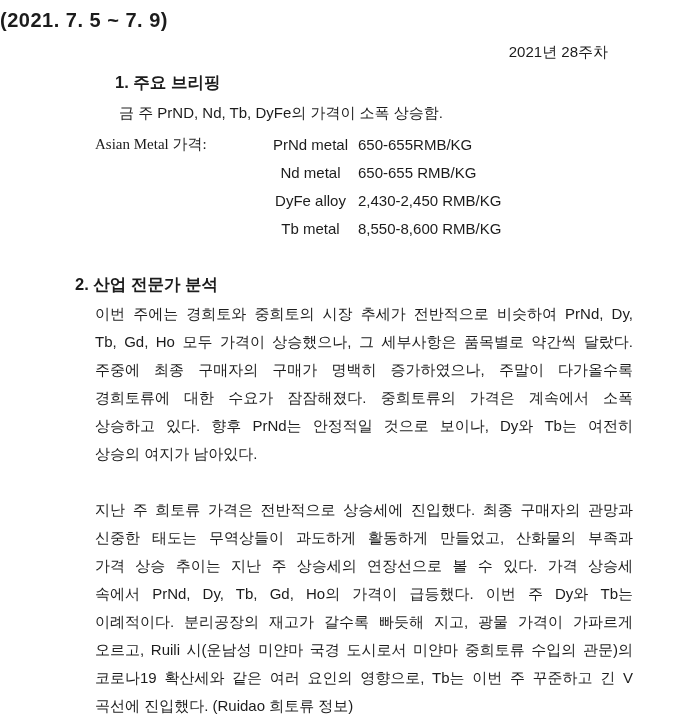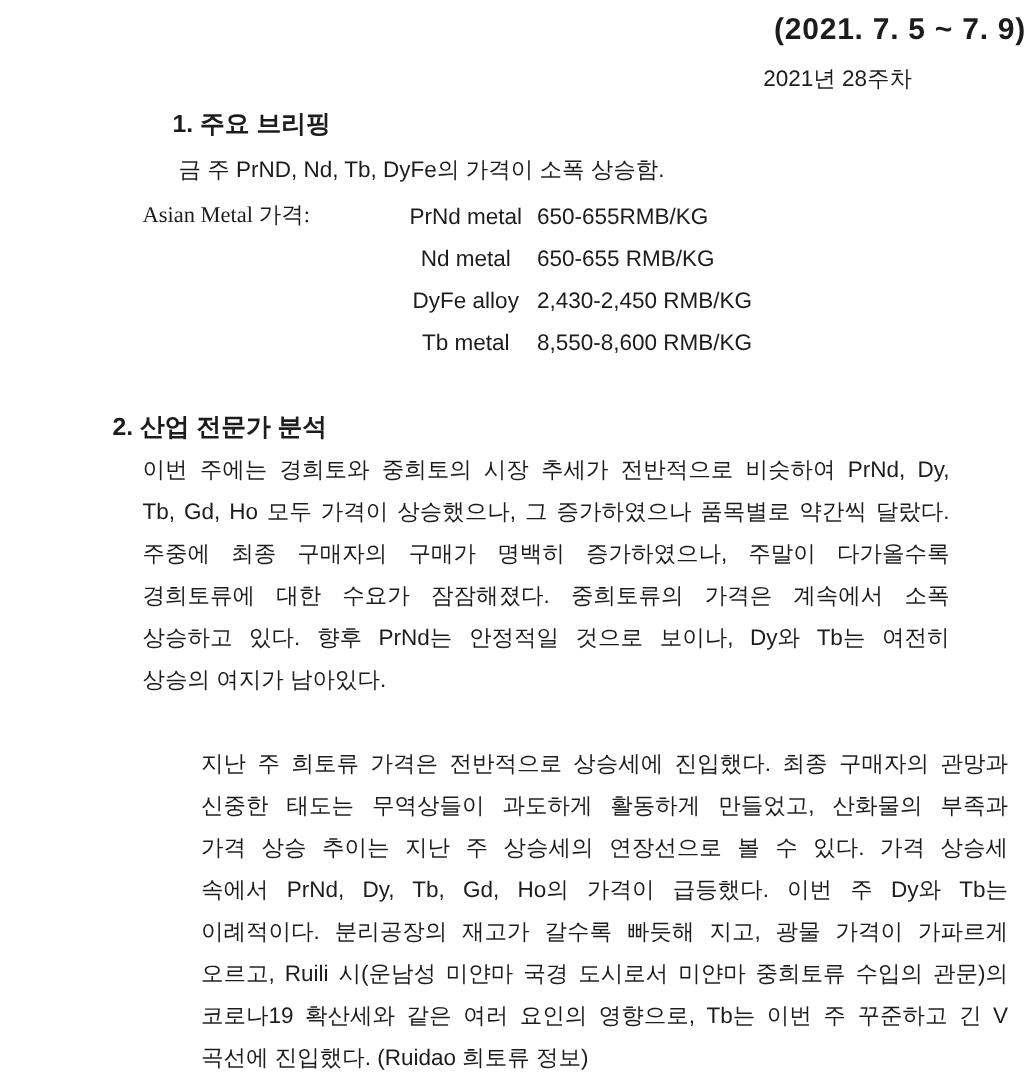--- a/index.html
+++ b/index.html
@@ -11,21 +11,21 @@
     background: #ffffff;
     color: #1c1c1c;
     font-family: "Liberation Sans", "DejaVu Sans", sans-serif;
     overflow: hidden;
   }
   .doc-title {
     position: absolute;
     top: 9px;
     left: 0;
     width: 100%;
-    text-align: right;
+    text-align: left;
     font-size: 20px;
     font-weight: bold;
     letter-spacing: 0.5px;
   }
   .week-label {
     position: absolute;
     top: 43px;
     right: 76px;
     font-size: 15px;
   }
@@ -65,21 +65,21 @@
   .price-item { width: 95px; text-align: center; }
   .price-value { white-space: nowrap; }
   .para {
     position: absolute;
     left: 95px;
     width: 538px;
     font-size: 15px;
     line-height: 28px;
   }
   .para-1 { top: 300px; }
-  .para-2 { top: 496px; margin-left: 39px; }
+  .para-2 { top: 496px; }
   .para .line {
     text-align: justify;
     text-align-last: justify;
   }
   .para .line:last-child {
     text-align: left;
     text-align-last: left;
   }
 </style>
 </head>
@@ -114,21 +114,21 @@
         <span class="price-item">Tb metal</span>
         <span class="price-value">8,550-8,600 RMB/KG</span>
       </div>
     </div>
   </div>
 
   <div class="section-heading heading-2">2. 산업 전문가 분석</div>
 
   <div class="para para-1">
     <div class="line">이번 주에는 경희토와 중희토의 시장 추세가 전반적으로 비슷하여 PrNd, Dy,</div>
-    <div class="line">Tb, Gd, Ho 모두 가격이 상승했으나, 그 증가하였으나 품목별로 약간씩 달랐다.</div>
+    <div class="line">Tb, Gd, Ho 모두 가격이 상승했으나, 그 세부사항은 품목별로 약간씩 달랐다.</div>
     <div class="line">주중에 최종 구매자의 구매가 명백히 증가하였으나, 주말이 다가올수록</div>
     <div class="line">경희토류에 대한 수요가 잠잠해졌다. 중희토류의 가격은 계속에서 소폭</div>
     <div class="line">상승하고 있다. 향후 PrNd는 안정적일 것으로 보이나, Dy와 Tb는 여전히</div>
     <div class="line">상승의 여지가 남아있다.</div>
   </div>
 
   <div class="para para-2">
     <div class="line">지난 주 희토류 가격은 전반적으로 상승세에 진입했다. 최종 구매자의 관망과</div>
     <div class="line">신중한 태도는 무역상들이 과도하게 활동하게 만들었고, 산화물의 부족과</div>
     <div class="line">가격 상승 추이는 지난 주 상승세의 연장선으로 볼 수 있다. 가격 상승세</div>

